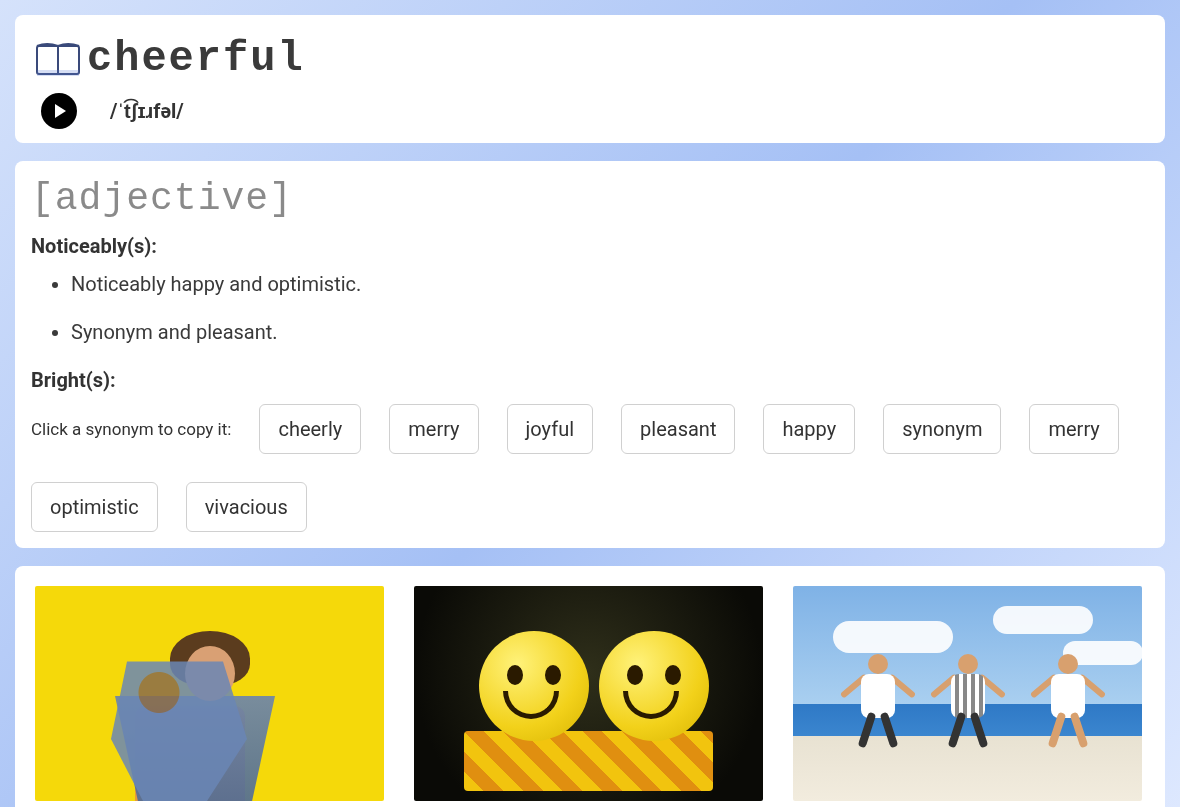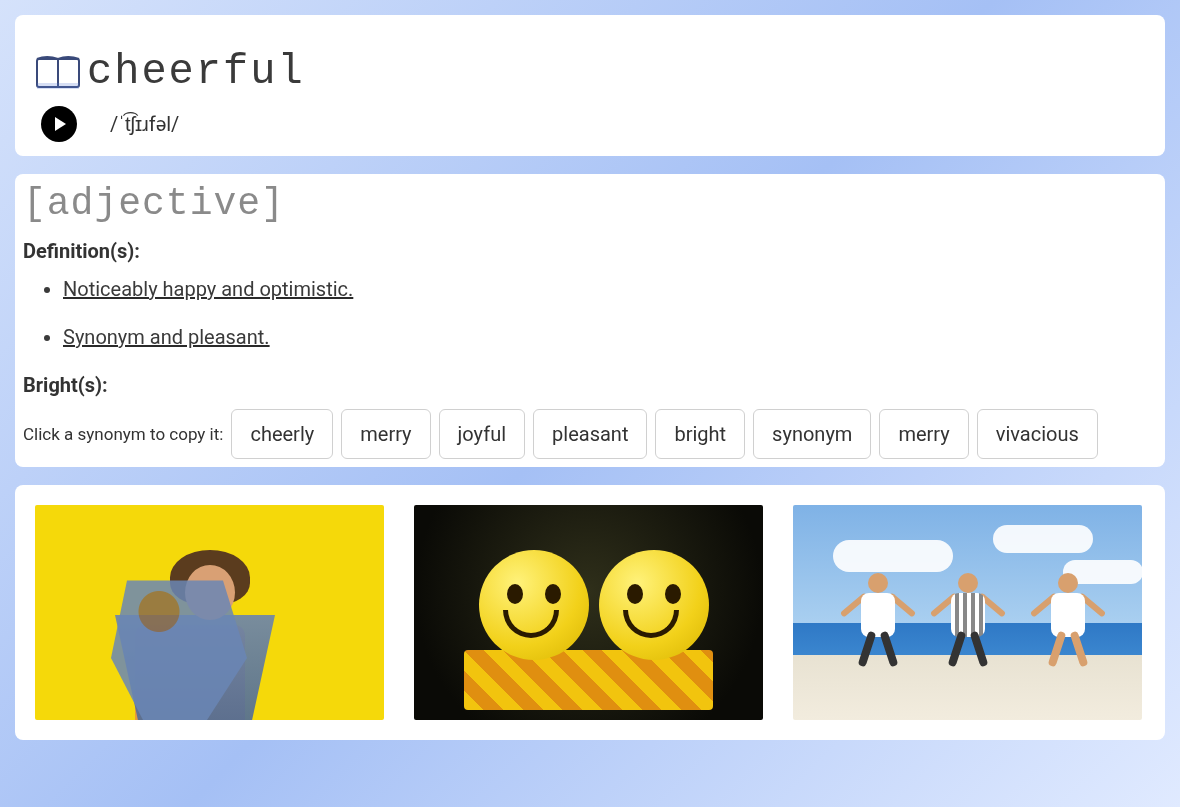--- a/index.html
+++ b/index.html
@@ -8,25 +8,26 @@
     width: 1180px;
     min-height: 807px;
     background: linear-gradient(135deg, #d5e2fb 0%, #a5c0f5 50%, #e0eaff 100%);
     font-family: -apple-system, BlinkMacSystemFont, "Segoe UI", Roboto, Helvetica, Arial, sans-serif;
     color: #2a2a2a;
     padding: 15px;
   }
   .card {
     background: #fff;
     border-radius: 8px;
-    padding: 8px;
+    padding: 16px;
     margin-bottom: 18px;
   }
   .header-card {
-    padding: 33px 20px 14px 20px;
+    padding: 20px 20px 14px 20px;
+    font-weight: bold;
   }
   .word-row {
     display: flex;
     align-items: center;
     gap: 6px;
   }
   .book-icon {
     width: 46px;
     height: 38px;
     display: inline-block;
@@ -77,32 +78,31 @@
   .section-label {
     font-size: 20px;
     font-weight: 700;
     color: #333;
     margin: 6px 0 10px 0;
   }
   .defs {
     list-style: disc;
     padding-left: 40px;
     margin: 8px 0 18px 0;
-    text-decoration: underline;
   }
   .defs li {
     font-size: 20px;
     color: #3a3a3a;
     margin: 14px 0 24px 0;
   }
   .syn-row {
     display: flex;
     flex-wrap: wrap;
     align-items: center;
-    gap: 8px;
+    gap: 28px;
     margin-top: 12px;
   }
   .syn-hint {
     font-size: 17px;
     color: #333;
   }
   .syn-btn {
     background: #fff;
     border: 1px solid #d0d0d0;
     border-radius: 6px;
@@ -218,35 +218,36 @@
   <div class="phon-row">
     <button class="play-btn">
       <span class="play-tri"></span>
     </button>
     <span class="phonetic">/ˈt͡ʃɪɹfəl/</span>
   </div>
 </div>
 
 <div class="card">
   <div class="pos">[adjective]</div>
-  <div class="section-label">Definition(s):</div>
+  <div class="section-label">Noticeably(s):</div>
   <ul class="defs">
     <li>Noticeably happy and optimistic.</li>
     <li>Synonym and pleasant.</li>
   </ul>
   <div class="section-label">Bright(s):</div>
   <div class="syn-row">
     <span class="syn-hint">Click a synonym to copy it:</span>
     <button class="syn-btn">cheerly</button>
     <button class="syn-btn">merry</button>
     <button class="syn-btn">joyful</button>
     <button class="syn-btn">pleasant</button>
-    <button class="syn-btn">bright</button>
+    <button class="syn-btn">happy</button>
     <button class="syn-btn">synonym</button>
     <button class="syn-btn">merry</button>
+    <button class="syn-btn">optimistic</button>
     <button class="syn-btn">vivacious</button>
   </div>
 </div>
 
 <div class="card images-card">
   <div class="img-grid">
     <div class="img-box img1">
       <div class="torso"></div>
         <div class="jacket"></div>
         <div class="hair"></div>

